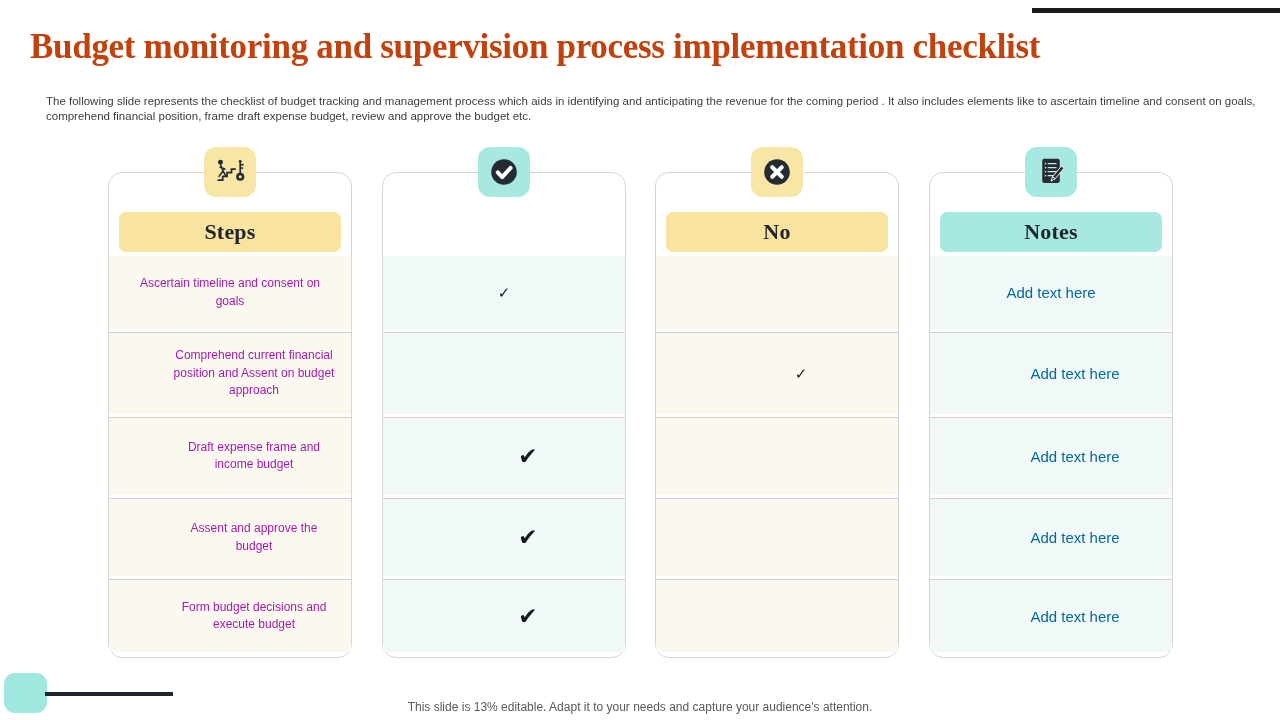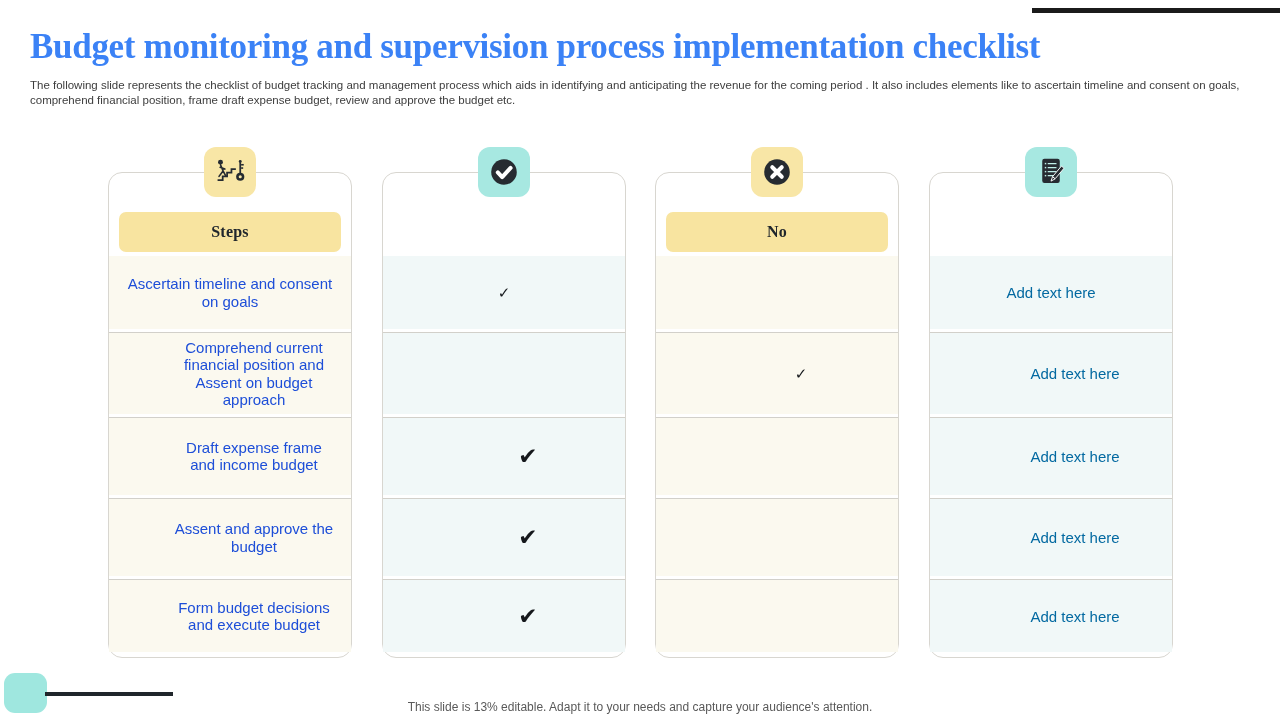--- a/index.html
+++ b/index.html
@@ -9,26 +9,26 @@
   }
   .slide{position:absolute;inset:0;}
 
   
   .top-bar{position:absolute;left:1032px;top:8px;width:248px;height:5px;background:#1b1b1b;}
 
   
   .title{
     position:absolute;left:30px;top:26px;width:1220px;
     font-family:"Liberation Serif",serif;font-weight:700;
-    font-size:35px;line-height:42px;color:#3b82f6;letter-spacing:-0.3px;
+    font-size:35px;line-height:42px;color:#c2410c;letter-spacing:-0.3px;
     margin:0;
   }
   .subtitle{
     position:absolute;left:30px;top:78px;width:1218px;
-    font-size:11.5px;line-height:14.5px;color:#3d3d3d;margin:0;
+    font-size:11.5px;line-height:14.5px;color:#3d3d3d;margin:16px;
   }
 
   
   .col{
     position:absolute;top:172px;width:244px;height:486px;
     background:#ffffff;border:1px solid #d8d6d0;border-radius:14px;
     box-sizing:border-box;
   }
   .col1{left:108px;} .col2{left:382px;} .col3{left:655px;} .col4{left:929px;}
 
@@ -36,42 +36,42 @@
     position:absolute;top:-26px;left:50%;transform:translateX(-50%);
     width:52px;height:50px;border-radius:12px;
     display:flex;align-items:center;justify-content:center;
   }
   .icon-box.yellow{background:#F8E6A6;}
   .icon-box.teal{background:#A7E8E1;}
 
   .pill{
     position:absolute;left:10px;right:10px;top:39px;height:40px;border-radius:7px;
     display:flex;align-items:center;justify-content:center;
-    font-family:"Liberation Serif",serif;font-weight:700;font-size:16px;color:#20262c;
+    font-family:"Liberation Serif",serif;font-weight:700;font-size:22px;color:#20262c;
     letter-spacing:.2px;
   }
   .pill.yellow{background:#F8E4A0;}
   .pill.teal{background:#A7E8E1;}
 
   .cells{
     position:absolute;left:0;right:0;top:83px;height:396px;
     display:flex;flex-direction:column;box-sizing:border-box;
   }
   .cell{
     flex:80 1 0; box-sizing:border-box;
     display:flex;align-items:center;justify-content:center;text-align:center;
   }
   .cell + .cell{margin-top:3px;border-top:1px solid #d2d0ca;padding-left:48px;}
   .cell.r1{flex-grow:76;} .cell.r2{flex-grow:83;} .cell.r3{flex-grow:80;}
   .cell.r4{flex-grow:80;} .cell.r5{flex-grow:74;}
 
   .cream{background:#FBF9EF;}
   .aqua{background:#F1F8F8;}
 
-  .step-text{font-size:15px;line-height:17.5px;color:#1d4ed8;padding:0 16px;}
+  .step-text{font-size:12px;line-height:17.5px;color:#a21caf;padding:0 16px;}
   .note-text{font-size:15px;color:#0369a1;}
   .mark{color:#15181c;}
   .mark-small{font-size:15px;}
   .mark-bold{font-size:23px;}
 
   
   .footer{
     position:absolute;left:0;right:0;top:700px;text-align:center;
     font-size:12px;color:#595959;
   }
@@ -185,20 +185,21 @@
         <rect x="17.5" y="19" width="2" height="2" fill="#bfeee8"></rect>
         <rect x="17.5" y="24.5" width="2" height="2" fill="#bfeee8"></rect>
         <rect x="17.5" y="30" width="2" height="2" fill="#bfeee8"></rect>
         <path d="M21.5 14.5 h12 M21.5 20 h12 M21.5 25.5 h12 M21.5 31 h8" stroke="#bfeee8" stroke-width="1.8"></path>
         <g transform="rotate(40 33 30)">
           <rect x="30.8" y="16" width="4.6" height="19" rx="1" fill="#262B31" stroke="#ffffff" stroke-width="1.2"></rect>
           <path d="M30.8 35 L33.1 41 L35.4 35 Z" fill="#262B31" stroke="#ffffff" stroke-width="1.2"></path>
         </g>
       </svg>
     </div>
+    <div class="pill teal">Notes</div>
     <div class="cells">
       <div class="cell r1 aqua">
           <span class="note-text">Add text here</span>
         </div>
       <div class="cell r2 aqua">
           <span class="note-text">Add text here</span>
         </div>
       <div class="cell r3 aqua">
           <span class="note-text">Add text here</span>
         </div>

